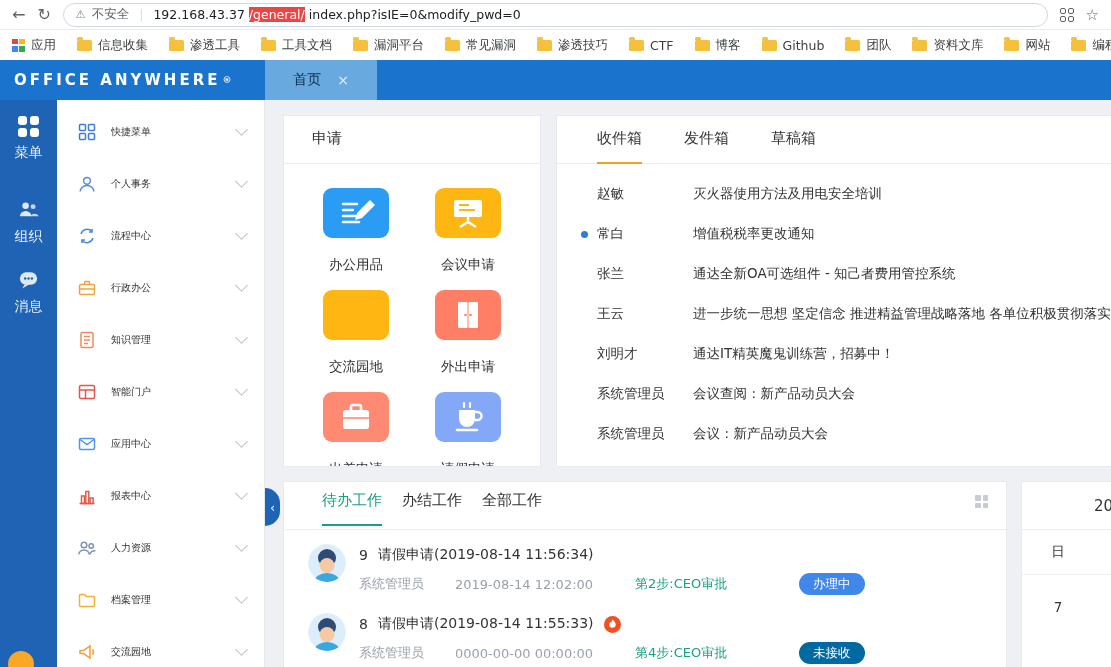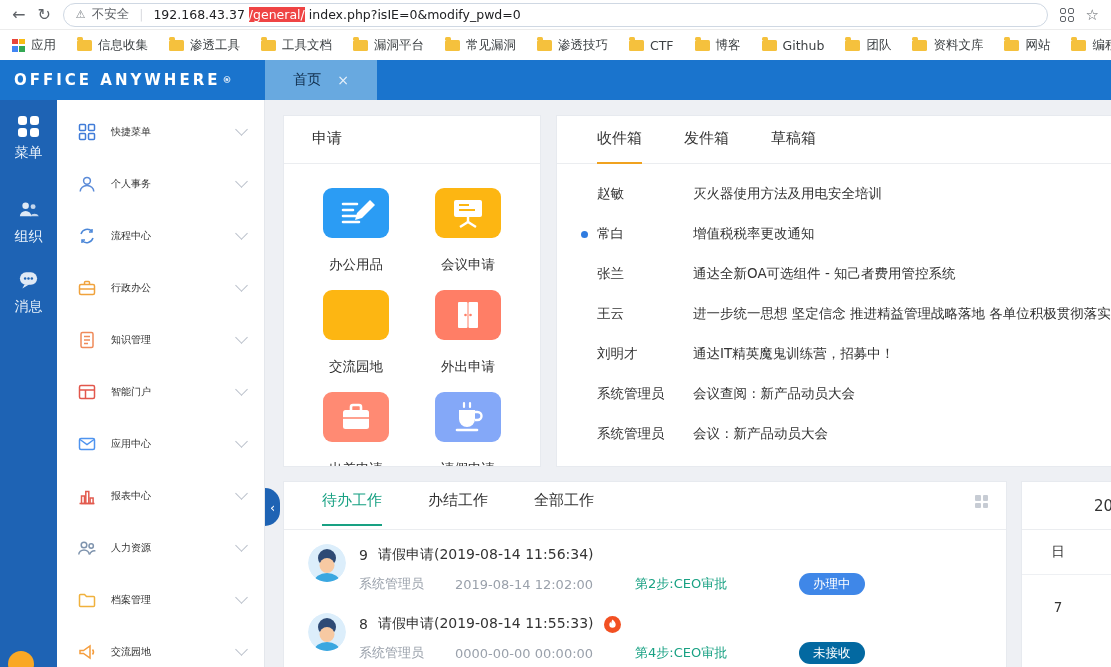--- a/index.html
+++ b/index.html
@@ -70,21 +70,21 @@
   .panel-mail .panel-header{padding-left:40px;gap:42px;}
   .mail-tab.active{border-bottom-color:#f0a21f;}
   .mail-list{padding-top:10px;}
   .mail-row{height:40px;display:flex;align-items:center;font-size:13.5px;color:#333;cursor:pointer;}
   .mail-dot{width:7px;height:7px;border-radius:50%;margin:0 9px 0 24px;background:transparent;flex:0 0 auto;}
   .mail-row.unread .mail-dot{background:#2f7ce0;}
   .mail-sender{width:96px;flex:0 0 auto;}
   .mail-subject{flex:1;white-space:nowrap;overflow:hidden;}
 
   .panel-todo{left:18px;top:381px;width:724px;height:300px;}
-  .panel-todo .panel-header{padding:0 18px 8px 38px;gap:46px;text-align:right;}
+  .panel-todo .panel-header{padding:0 18px 8px 38px;gap:20px;text-align:right;}
   .todo-tab.active{color:#18a183;border-bottom-color:#18a183;}
   .mini-grid{margin-left:auto;width:13px;height:13px;display:grid;grid-template-columns:1fr 1fr;gap:2px;cursor:pointer;}
   .mini-grid i{background:#c7ccd4;border-radius:1px;}
   .todo-list{padding:14px 0 0 24px;}
   .todo-item{display:flex;gap:13px;margin-bottom:18px;}
   .avatar{width:38px;height:38px;border-radius:50%;overflow:hidden;flex:0 0 auto;}
   .todo-line1{height:22px;display:flex;align-items:center;gap:10px;font-size:14px;color:#333;}
   .todo-line2{margin-top:7px;display:flex;align-items:center;font-size:13px;color:#9aa1ab;}
   .todo-sender{width:96px;flex:0 0 auto;}
   .todo-time{width:180px;flex:0 0 auto;}

